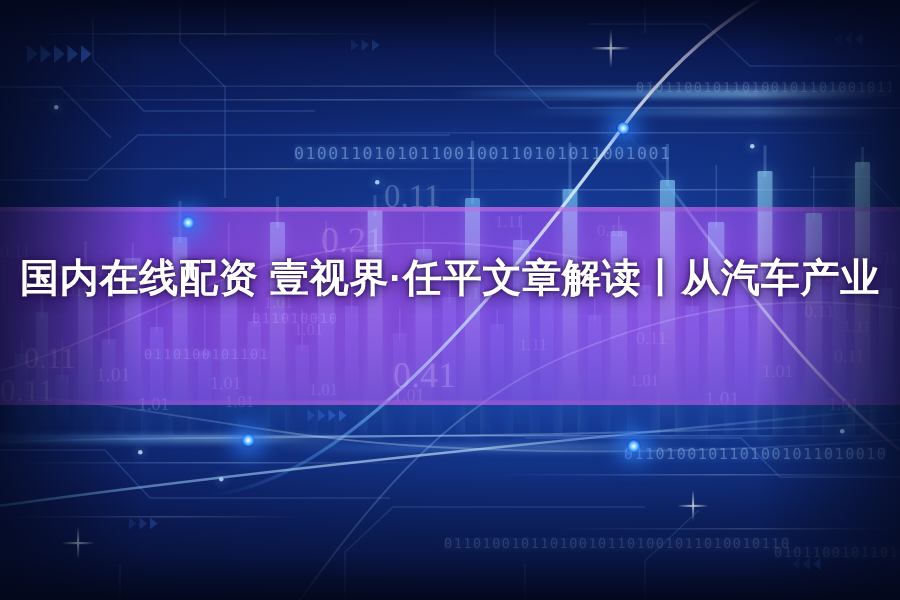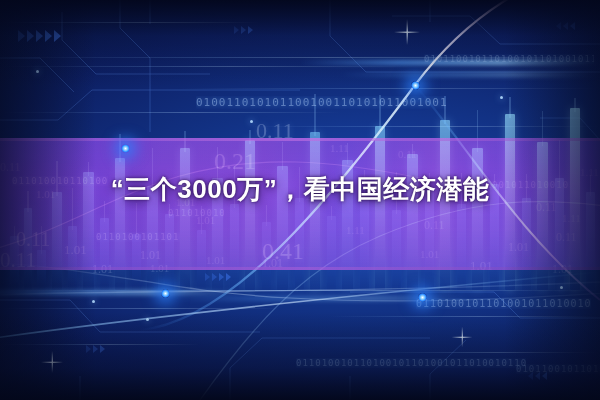--- a/index.html
+++ b/index.html
@@ -363,16 +363,16 @@
       <div class="dot" style="left: 146px; top: 318px;"></div>
       <div class="dot" style="left: 250px; top: 120px;"></div>
       <div class="dot" style="left: 500px; top: 96px;"></div>
       <div class="dot" style="left: 560px; top: 286px;"></div>
       <div class="dot" style="left: 36px; top: 70px;"></div>
     </div>
 
   <div class="layer" id="bg-vignette"></div>
 
   <div id="headline">
-    <div id="title-line-2">“三个3000万”，看中国经济潜能</div>
+    <div id="title-line-1">国内在线配资 壹视界·任平文章解读丨从汽车产业</div>
   </div>
 
 </div>
 
 </body></html>

